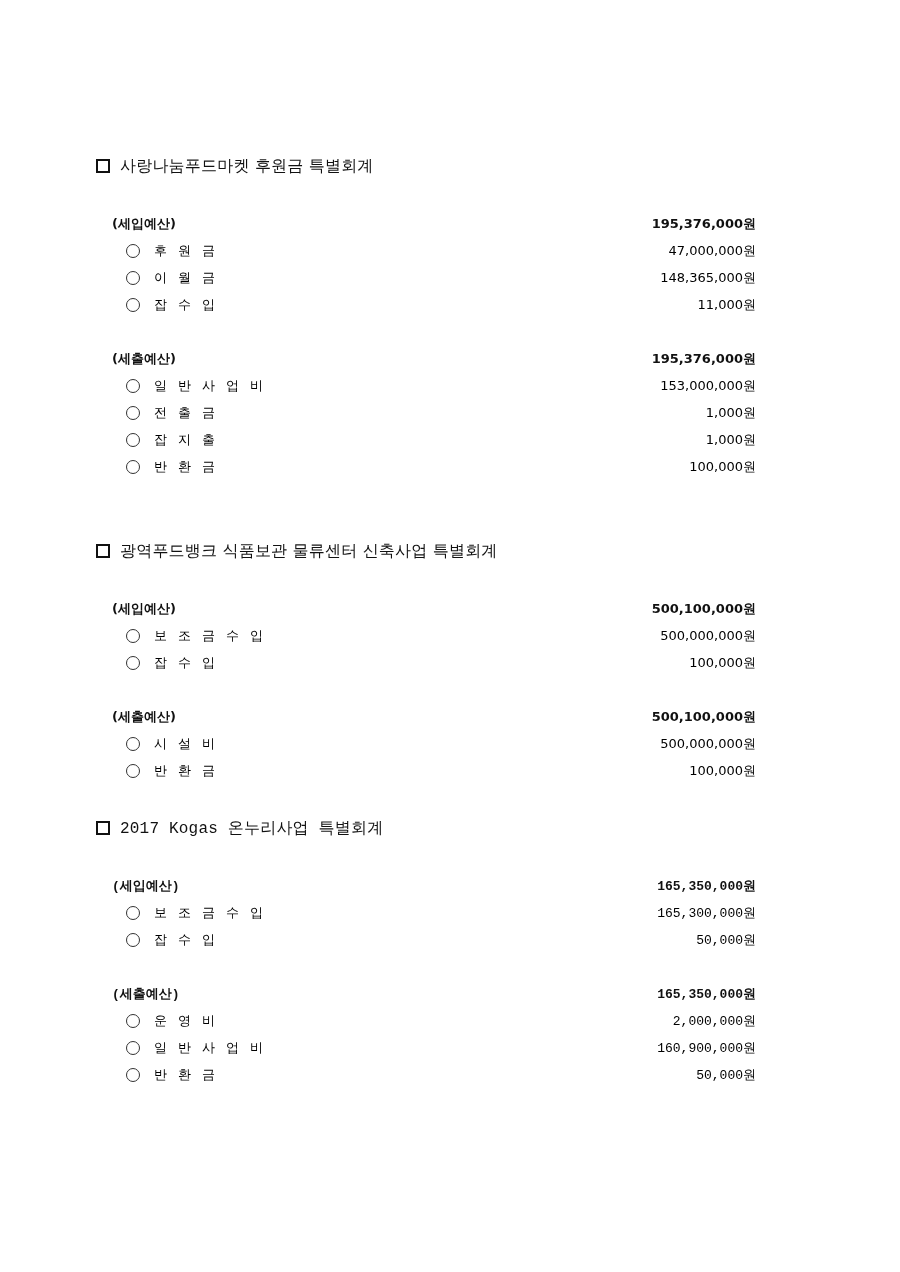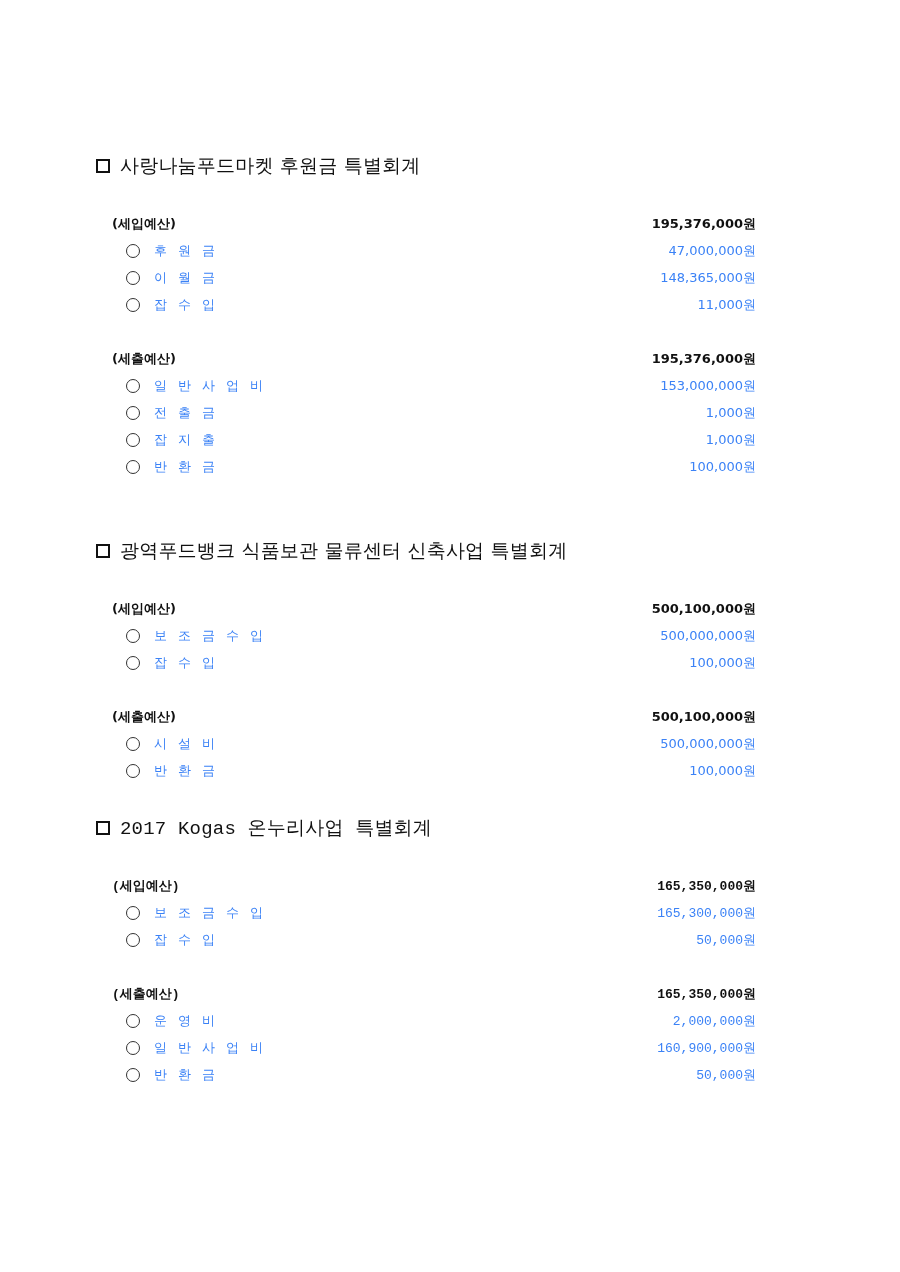--- a/index.html
+++ b/index.html
@@ -4,33 +4,33 @@
 <style>
   html, body { margin: 0; padding: 0; background: #ffffff; }
   body {
     width: 900px; height: 1272px; position: relative; overflow: hidden;
     font-family: "DejaVu Sans", "Liberation Sans", sans-serif; color: #1a1a1a;
   }
   .page { position: absolute; left: 0; top: 0; width: 900px; height: 1272px; }
   .section { position: absolute; left: 96px; width: 660px; }
   .section-title {
     display: flex; align-items: center; height: 28px;
-    font-size: 19px; color: #111; letter-spacing: 0.2px;
+    font-size: 16px; color: #111; letter-spacing: 0.2px;
   }
   .checkbox {
     display: inline-block; width: 14px; height: 14px; border: 2px solid #111;
     margin-right: 10px; box-sizing: border-box; flex: none;
   }
   .budget-group { margin-top: 0; }
   .row {
     display: flex; justify-content: space-between; align-items: center;
     height: 27px; font-size: 13px;
   }
   .row.head { font-weight: bold; color: #111; padding-left: 16px; }
-  .row.item { color: #3b82f6; padding-left: 30px; }
+  .row.item { color: #000000; padding-left: 30px; }
   .row .amount { text-align: center; }
   .row.head .amount { font-weight: bold; }
   .item-label { display: flex; align-items: center; letter-spacing: 11px; }
   .circle {
     display: inline-block; width: 14px; height: 14px; border: 1.4px solid #333;
     border-radius: 50%; box-sizing: border-box; margin-right: 14px; flex: none;
   }
 </style>
 </head>
 <body>

